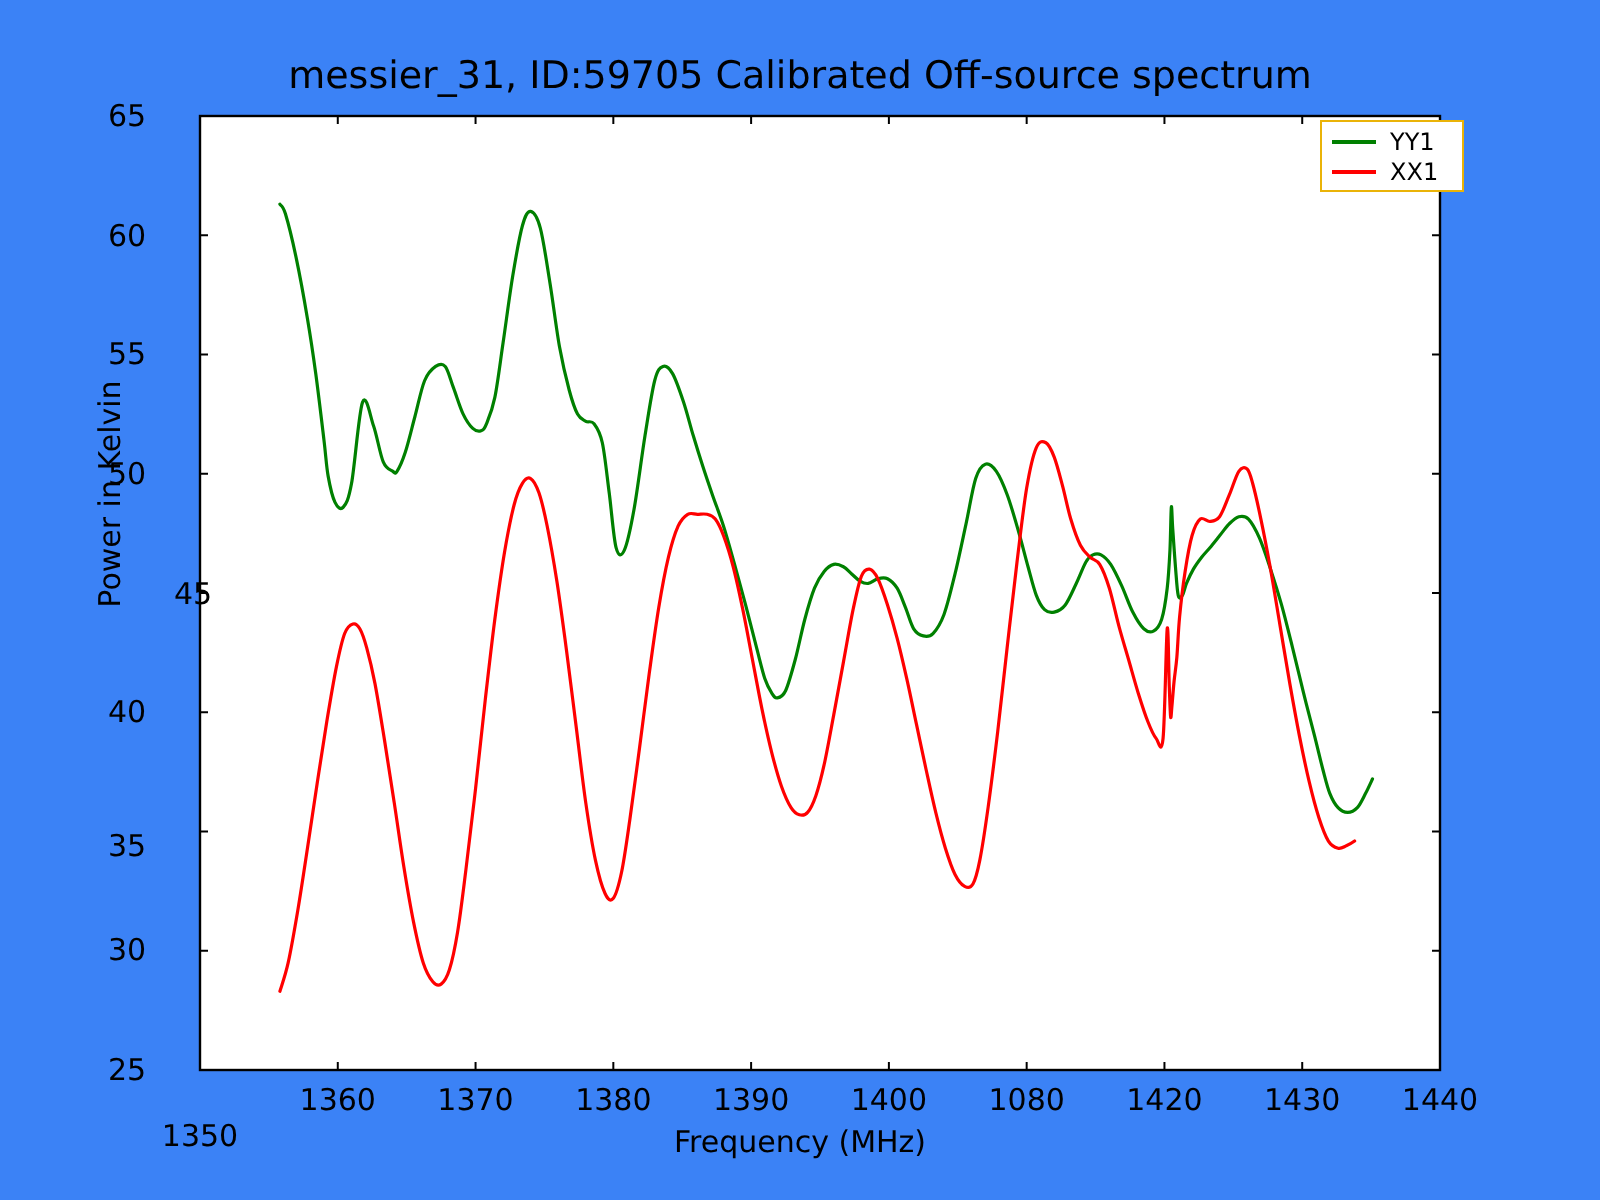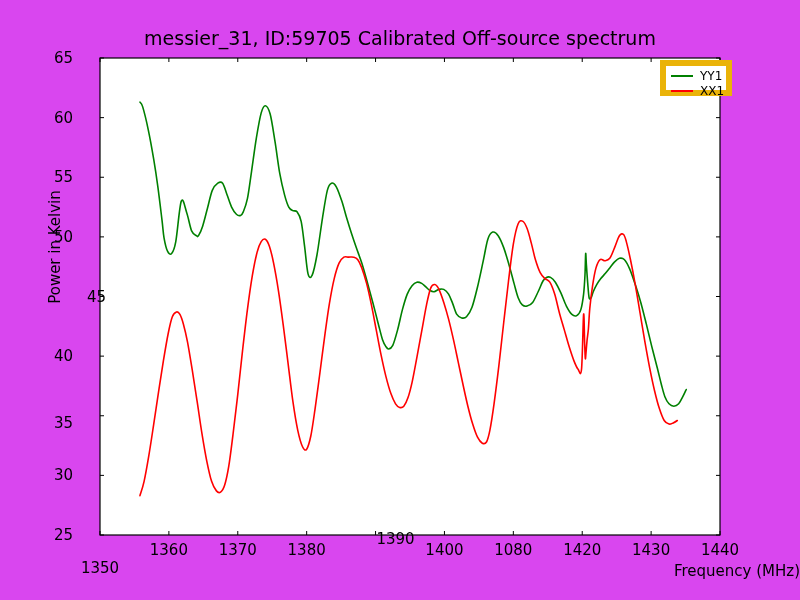--- a/index.html
+++ b/index.html
@@ -10,21 +10,21 @@
   body {
     width: 800px;
     height: 600px;
     font-family: "DejaVu Sans", sans-serif;
     overflow: hidden;
   }
   #figure {
     position: relative;
     width: 800px;
     height: 600px;
-    background: #d946ef;
+    background: #3b82f6;
     text-decoration: underline;
   }
   #plot-svg {
     position: absolute;
     left: 0;
     top: 0;
     width: 800px;
     height: 600px;
   }
   .chart-title {
@@ -35,21 +35,21 @@
     text-align: center;
     font-size: 19px;
     color: #000000;
     letter-spacing: 0px;
   }
   .xlabel {
     position: absolute;
     left: 0;
     top: 562px;
     width: 800px;
-    text-align: right;
+    text-align: center;
     font-size: 15px;
     color: #000000;
   }
   .ylabel {
     position: absolute;
     left: -95px;
     top: 238px;
     width: 300px;
     text-align: center;
     font-size: 15px;
@@ -69,21 +69,21 @@
   .ytick-label {
     transform: translateY(-50%);
     text-align: left;
   }
   .legend-box {
     position: absolute;
     left: 660px;
     top: 60px;
     width: 72px;
     height: 36px;
-    border: 6px solid #eab308;
+    border: 1px solid #eab308;
     background: #ffffff;
     box-sizing: border-box;
   }
   .legend-row {
     position: absolute;
     height: 14px;
     left: 0;
     width: 100%;
   }
   .legend-row.r0 { top: 3px; }
@@ -163,21 +163,21 @@
     </svg>
 
   <div class="xlabel">Frequency (MHz)</div>
   <div class="ylabel">Power in Kelvin</div>
 
   <div id="xtick-labels">
       <div class="tick-label xtick-label" style="left: 100px; top: 515px; margin-top: 44px;">1350</div>
       <div class="tick-label xtick-label" style="left: 168.889px; top: 541px;">1360</div>
       <div class="tick-label xtick-label" style="left: 237.778px; top: 541px;">1370</div>
       <div class="tick-label xtick-label" style="left: 306.667px; top: 541px;">1380</div>
-      <div class="tick-label xtick-label" style="left: 375.556px; top: 530px; margin-left: 20px;">1390</div>
+      <div class="tick-label xtick-label" style="left: 375.556px; top: 541px;">1390</div>
       <div class="tick-label xtick-label" style="left: 444.444px; top: 541px;">1400</div>
       <div class="tick-label xtick-label" style="left: 513.333px; top: 541px;">1080</div>
       <div class="tick-label xtick-label" style="left: 582.222px; top: 541px;">1420</div>
       <div class="tick-label xtick-label" style="left: 651.111px; top: 541px;">1430</div>
       <div class="tick-label xtick-label" style="left: 720px; top: 541px;">1440</div>
     </div>
   <div id="ytick-labels">
       <div class="tick-label ytick-label" style="left: 54px; width: 38px; top: 535px;">25</div>
       <div class="tick-label ytick-label" style="left: 54px; width: 38px; top: 475.375px;">30</div>
       <div class="tick-label ytick-label" style="left: 54px; width: 38px; top: 423px;">35</div>

